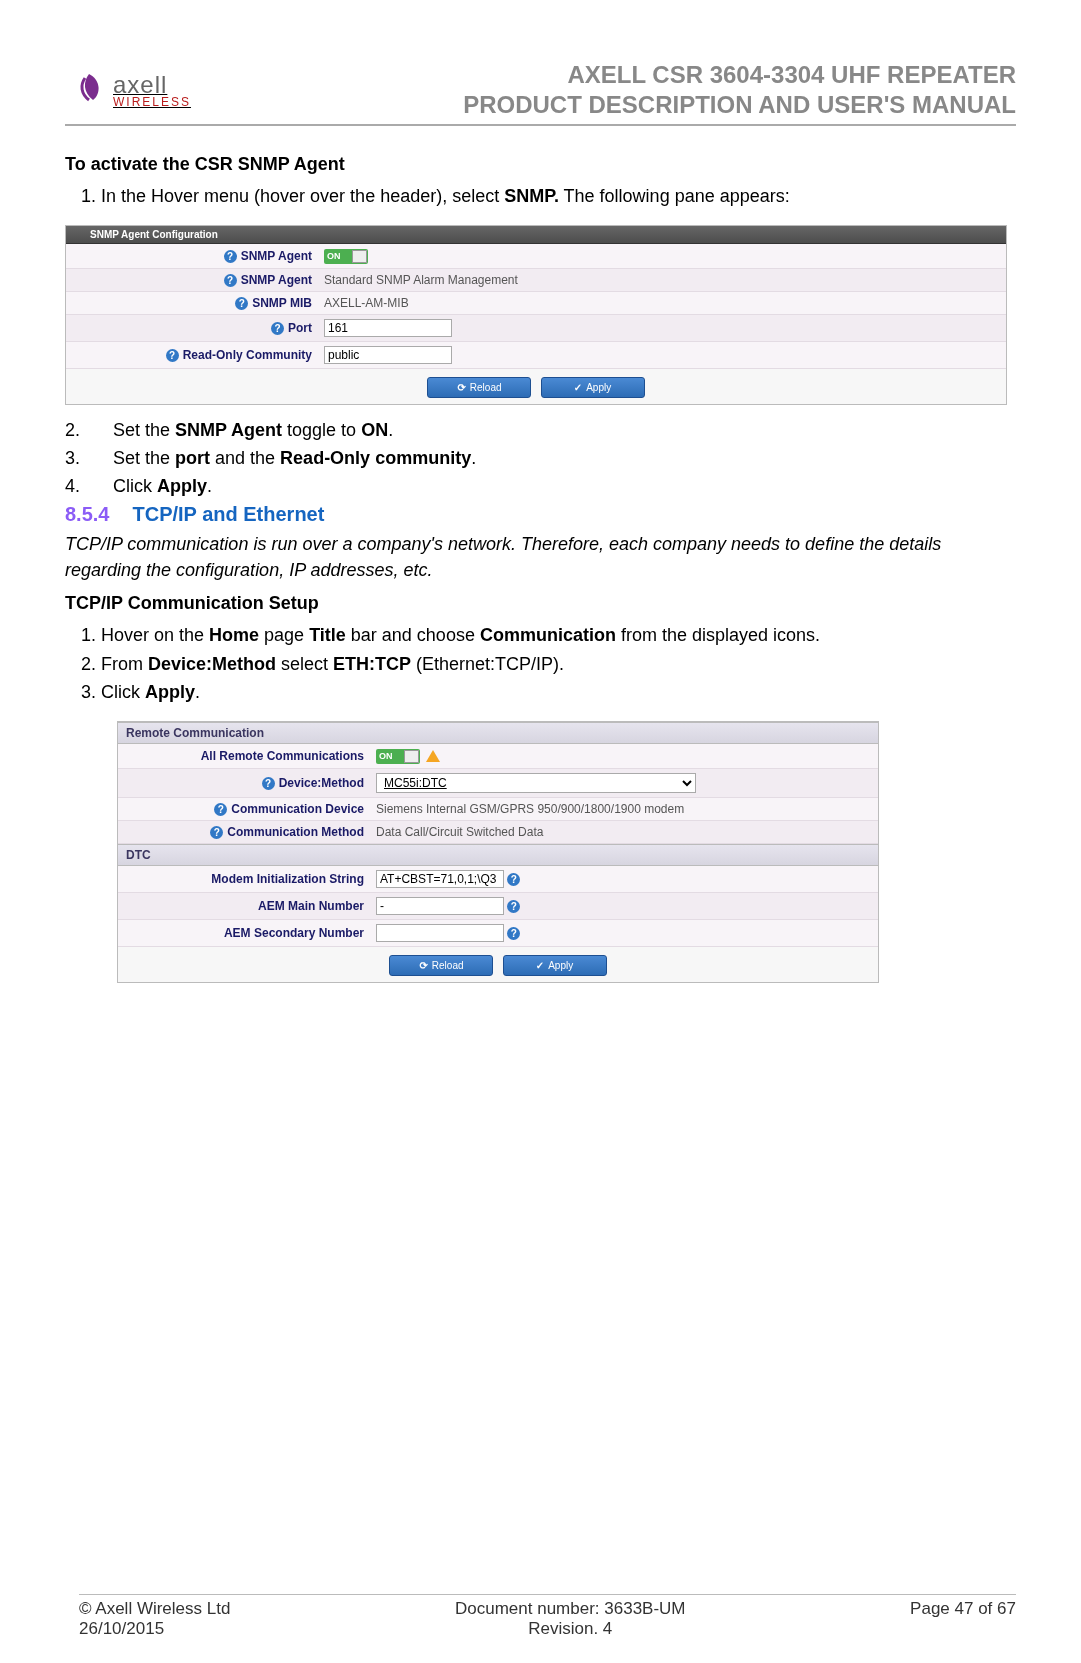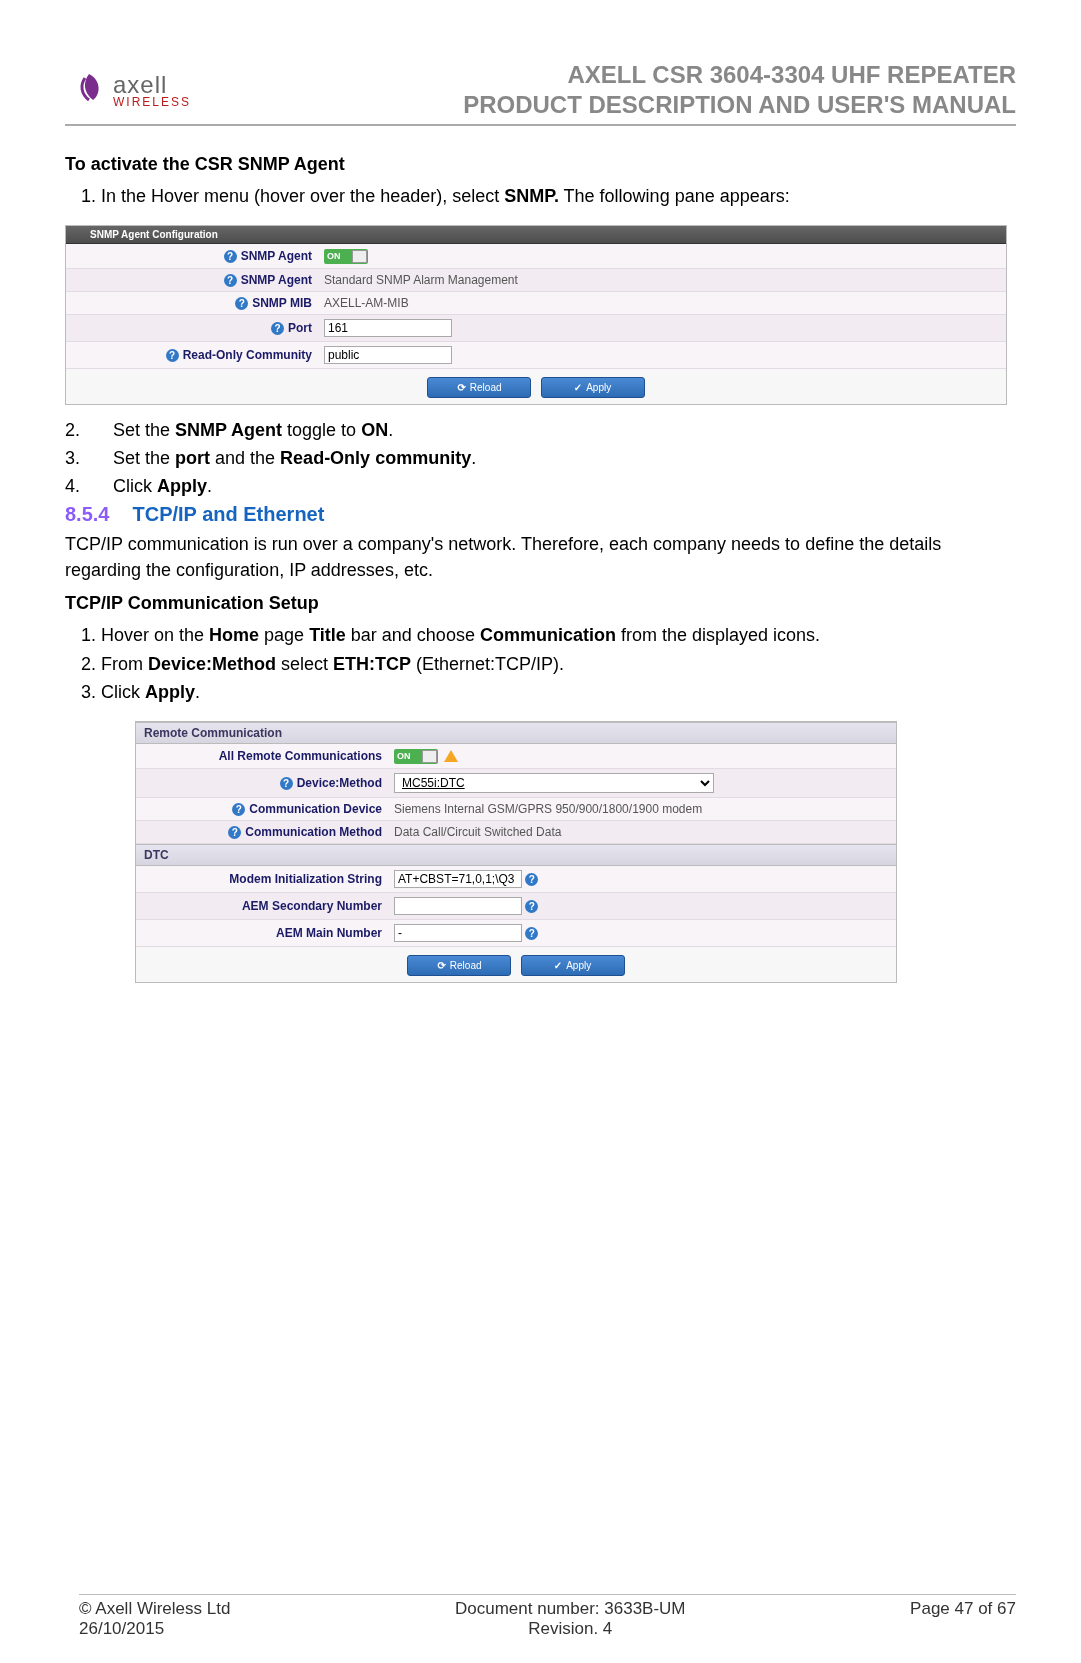--- a/index.html
+++ b/index.html
@@ -17,37 +17,37 @@
     display: flex;
     justify-content: space-between;
     align-items: center;
     border-bottom: 2px solid #aaa;
     padding-bottom: 4px;
     margin-bottom: 28px;
   }
   .logo {
     font-size: 0;
   }
-  .logo-text { display: inline-block; vertical-align: middle; }
+  .logo-text { display: inline-block; vertical-align: middle; text-decoration: underline; }
   .logo-word { font-size: 24px; font-weight: 300; color: #666; letter-spacing: 1px; }
   .logo-sub { font-size: 12px; color: #b91c1c; letter-spacing: 2px; display: block; margin-top: -4px; }
   .header-title {
     text-align: right;
     font-size: 24px;
     font-weight: bold;
     color: #888;
     line-height: 1.25;
   }
   h4.inline-title { font-size: 18px; font-weight: bold; margin: 6px 0 8px 0; }
   ol { margin: 4px 0 4px 0; padding-left: 36px; }
   ol li { margin: 2px 0; line-height: 1.45; }
   .section-num { color: #8b5cf6; font-weight: bold; font-size: 20px; }
   .section-title { color: #1565c0; font-weight: bold; font-size: 20px; margin-left: 18px;}
   .section-head { margin: 4px 0 6px 0; }
-  p.body { margin: 6px 0 10px 0; line-height: 1.42; }
+  p.body { margin: 6px 0 10px 0; line-height: 1.42; font-style: italic; }
 
   
   .panel {
     border: 1px solid #bbb;
     background: #f5f5f5;
     margin: 16px 0 12px 0;
     box-shadow: 0 0 0 1px #eee inset;
     width: 940px;
   }
   .panel-title {
@@ -152,21 +152,21 @@
     color: #fff;
     padding: 4px 16px;
     border-radius: 3px;
     border: 1px solid #1d4f91;
     background: linear-gradient(#4a8ad4, #2d6cb5);
     margin: 0 2px;
     min-width: 70px;
   }
   .btn .bicon { margin-right: 4px; font-weight: bold; }
 
-  .panel.small { width: 760px; margin-left: 70px; }
+  .panel.small { width: 760px; margin-left: 52px; }
 
   ol.flush { list-style: none; padding-left: 0; }
   ol.flush li { display: flex; }
   ol.flush li .num { width: 48px; }
 
   .footer {
     position: absolute;
     bottom: 24px;
     left: 79px;
     right: 65px;
@@ -283,26 +283,26 @@
       <div class="form-control">Data Call/Circuit Switched Data</div>
     </div>
   </div>
   <div class="panel-subtitle">DTC</div>
   <div>
     <div class="form-row">
       <div class="form-label"><span>Modem Initialization String</span></div>
       <div class="form-control"><input class="small" value="AT+CBST=71,0,1;\Q3" style=""> <span class="help-icon">?</span></div>
     </div>
     <div class="form-row">
+      <div class="form-label"><span>AEM Main Number</span></div>
+      <div class="form-control"><input class="small" value="-" style=""> <span class="help-icon">?</span></div>
+    </div>
+    <div class="form-row">
       <div class="form-label"><span>AEM Secondary Number</span></div>
       <div class="form-control"><input class="small" value="" style=""> <span class="help-icon">?</span></div>
-    </div>
-    <div class="form-row">
-      <div class="form-label"><span>AEM Main Number</span></div>
-      <div class="form-control"><input class="small" value="-" style=""> <span class="help-icon">?</span></div>
     </div>
   </div>
   <div class="panel-buttons">
     <span class="btn"><span class="bicon">⟳</span><span>Reload</span></span>
     <span class="btn"><span class="bicon">✓</span><span>Apply</span></span>
   </div>
 </div>
 
 <div class="footer">
   <div>

